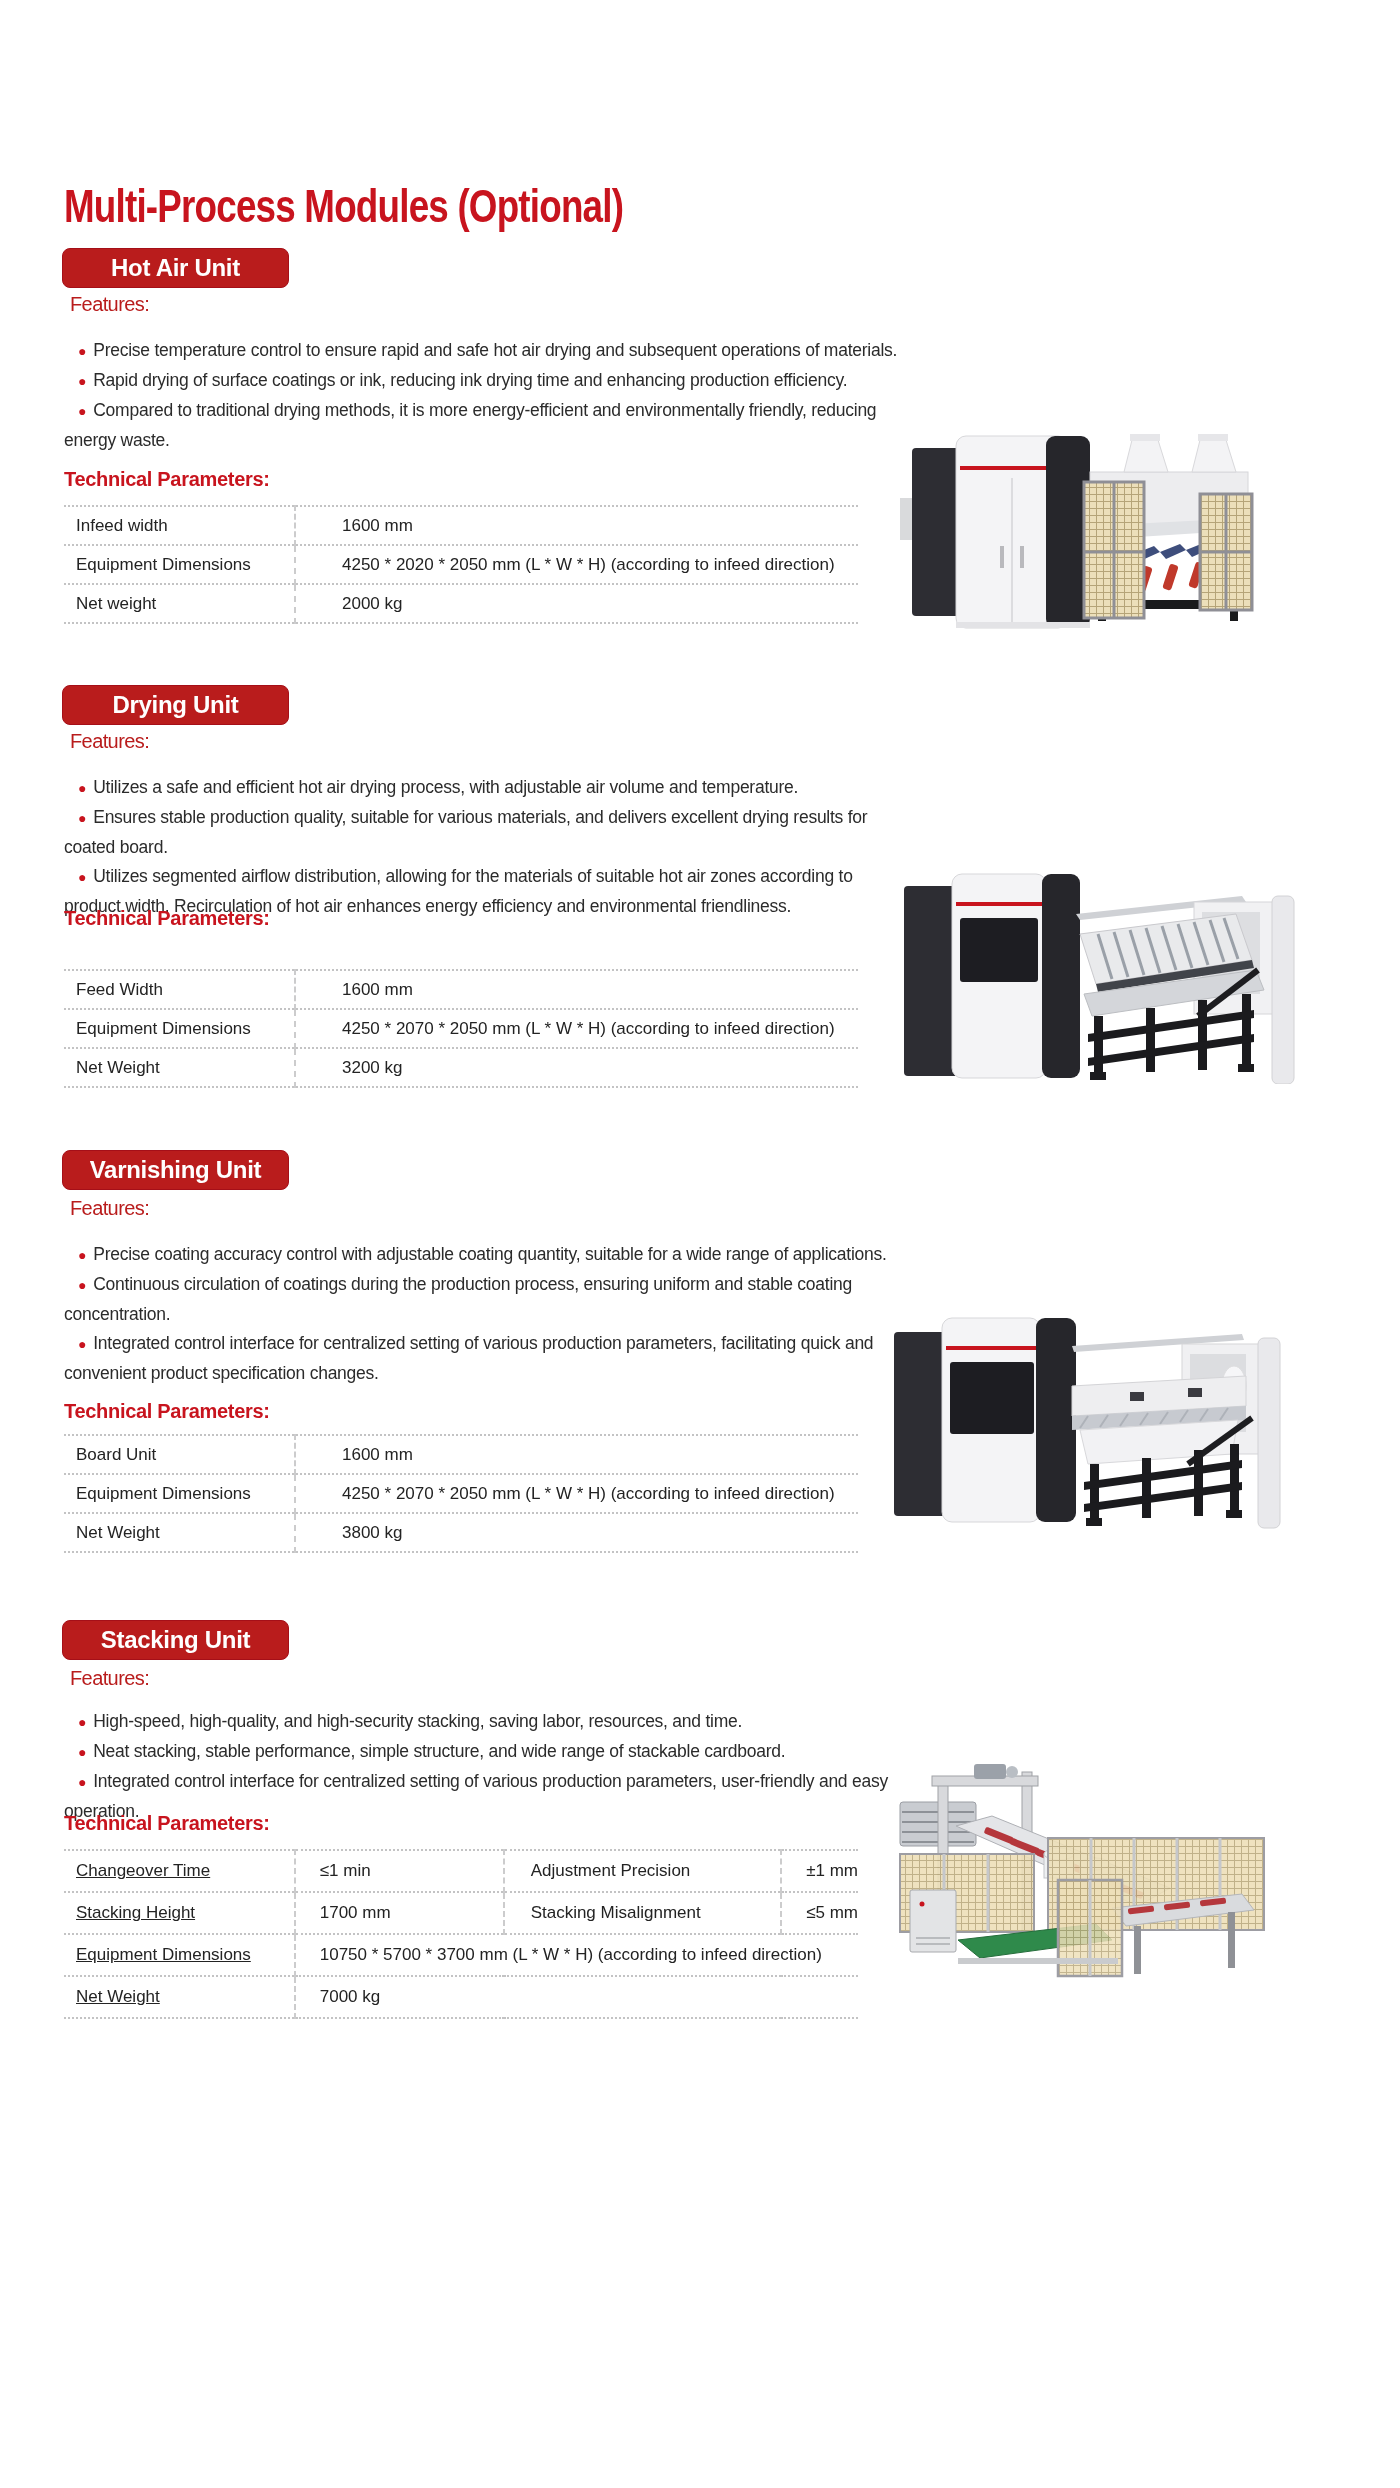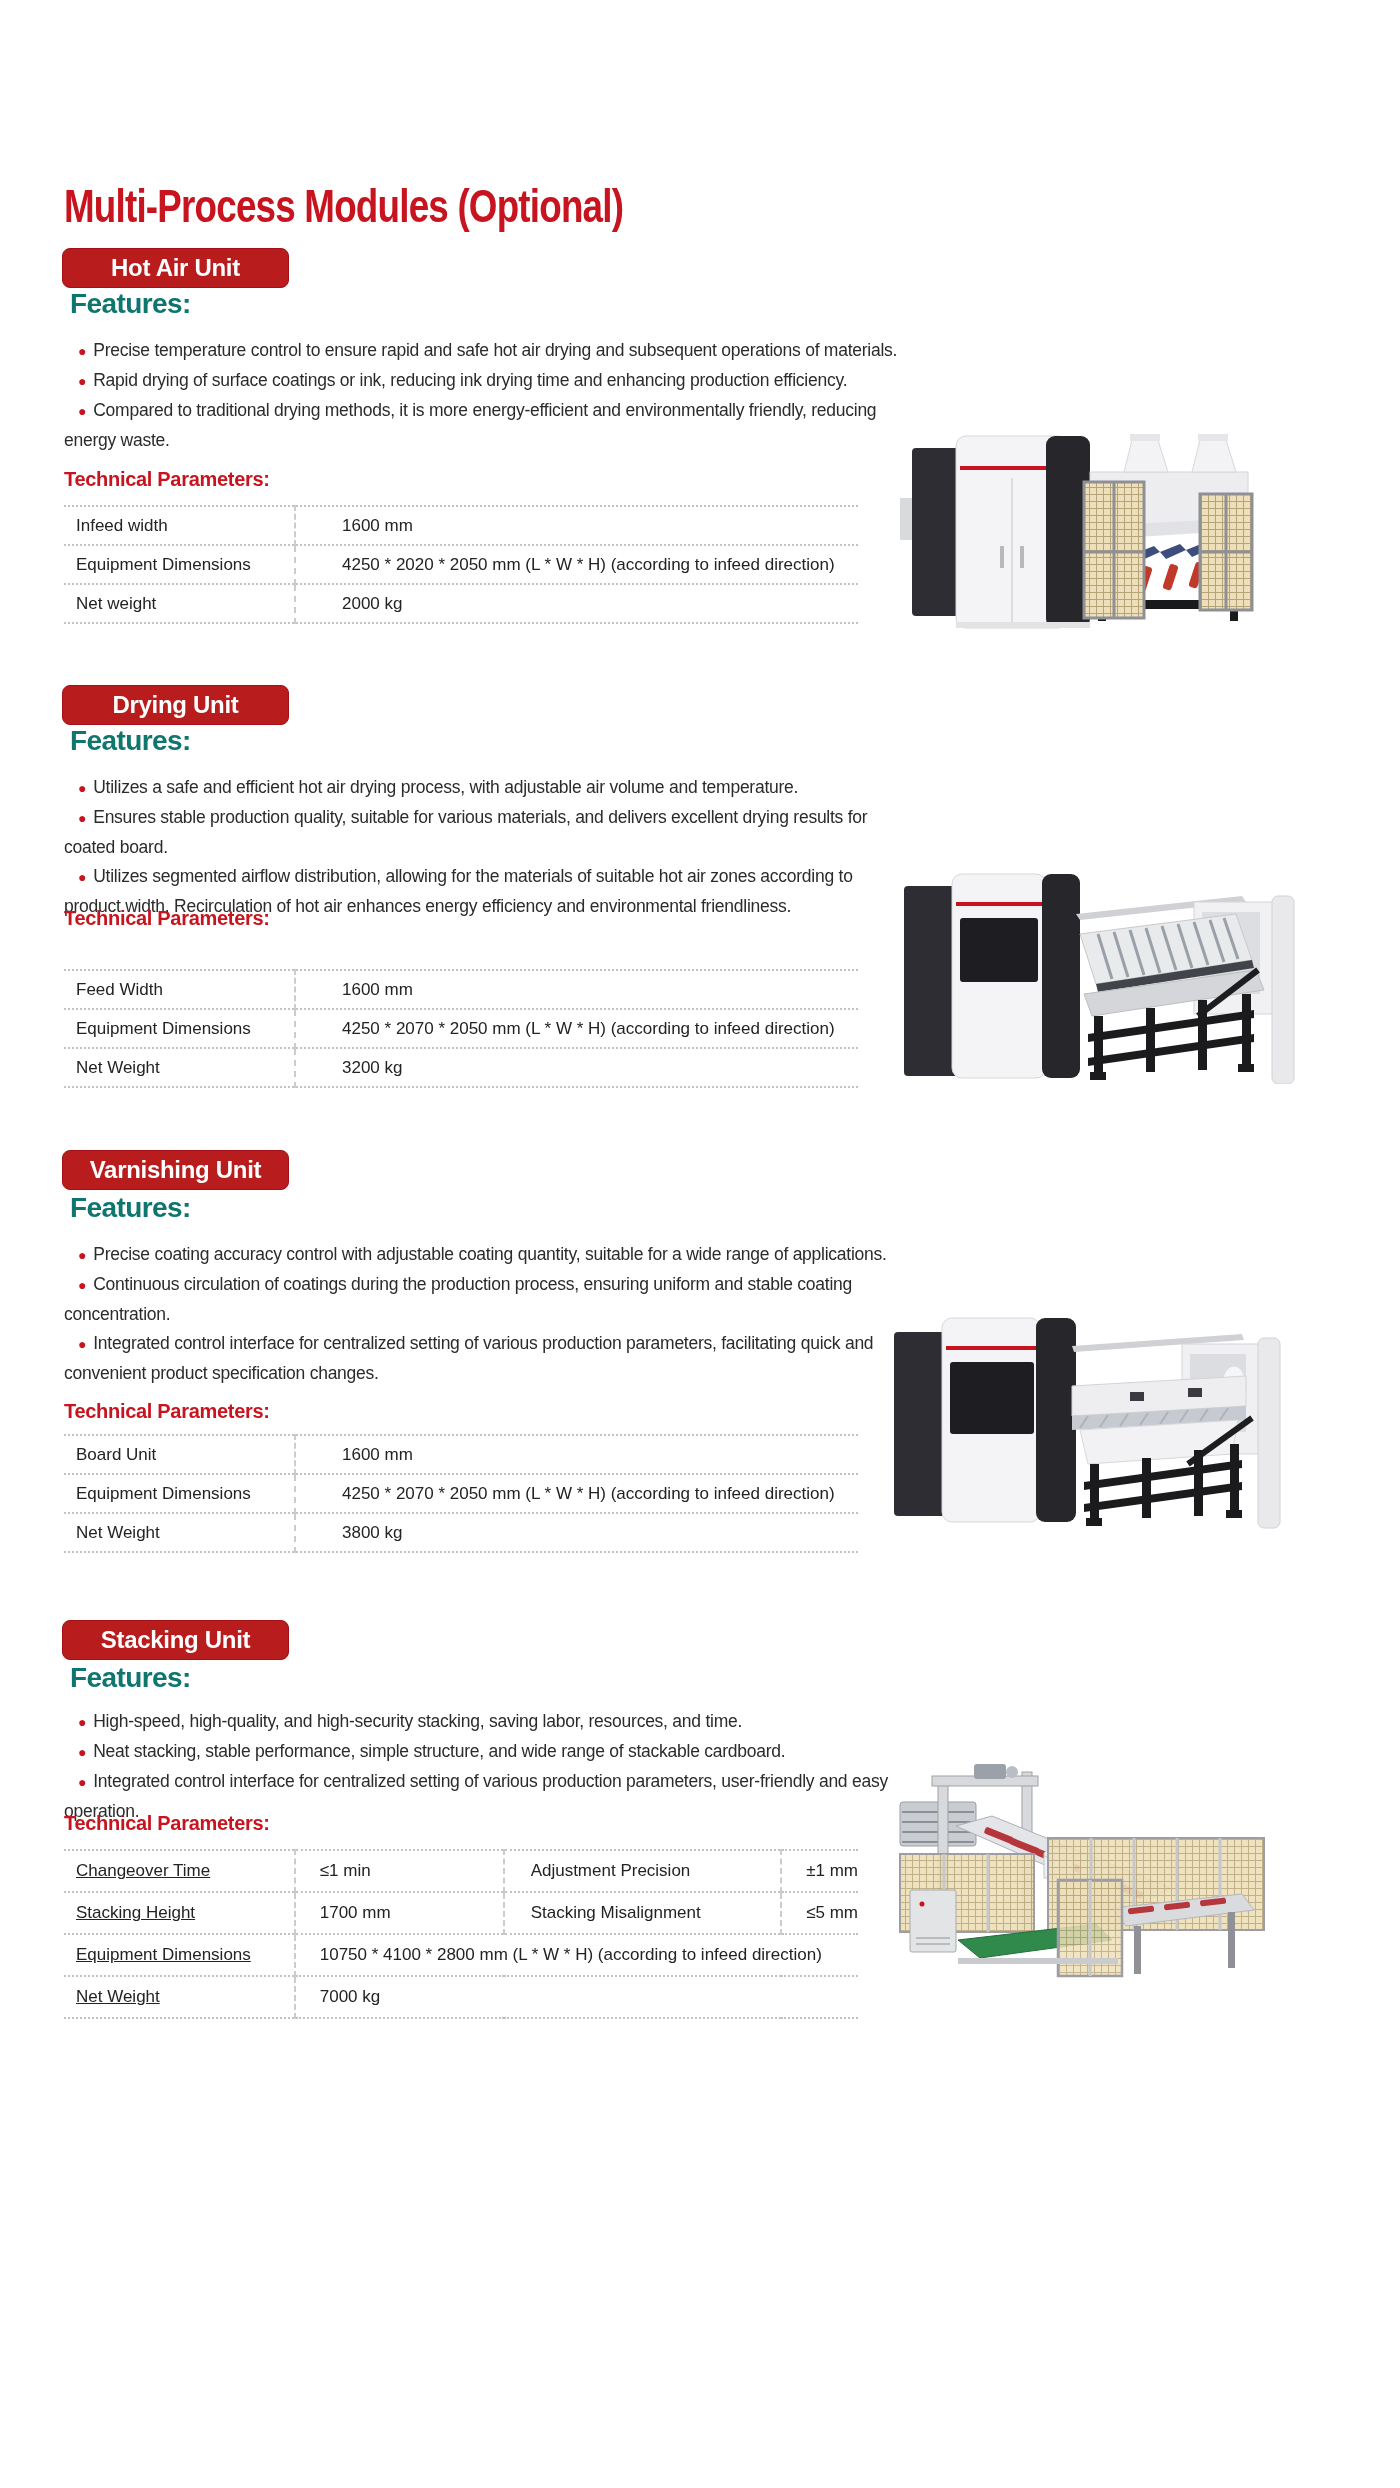--- a/index.html
+++ b/index.html
@@ -5,21 +5,21 @@
   html,body{margin:0;padding:0;background:#ffffff;}
   .page{position:relative;width:1400px;height:2488px;background:#ffffff;overflow:hidden;
         font-family:"Liberation Sans",sans-serif;border-radius:28px;}
   section{display:contents;}
   .abs{position:absolute;}
   .title{left:64px;top:148px;color:#C8141E;font-size:46px;font-weight:bold;
          letter-spacing:-1px;white-space:nowrap;transform:scaleX(.8);transform-origin:left top;}
   .badge{left:62px;width:225px;height:38px;background:#b91c1c;border:1px solid #a50f18;
          border-radius:8px;color:#ffffff;font-weight:bold;font-size:24px;text-align:center;
          line-height:38px;letter-spacing:-0.3px;}
-  .feat{left:70px;color:#0f766e;font-size:28px;font-weight:bold;letter-spacing:-0.6px;line-height:32px;}
+  .feat{left:70px;color:#b91c1c;font-size:20px;font-weight:normal;letter-spacing:-0.6px;line-height:32px;}
   .bullets{left:64px;width:846px;font-size:17.5px;line-height:29px;color:#2b2b2b;letter-spacing:-0.25px;margin-top:16px;}
   .bullet{margin:0;text-indent:14px;}
   .dot{color:#C8141E;margin-right:7px;font-size:14px;}
   .tech{left:64px;color:#C8141E;font-size:20px;font-weight:bold;letter-spacing:-0.3px;line-height:26px;}
   table.ptable{left:64px;width:794px;border-collapse:collapse;font-size:17px;color:#232323;
          border-bottom:2px dotted #c3c3c4;}
   table.ptable td{border-top:2px dotted #c3c3c4;height:37px;padding:0 0 0 12px;white-space:nowrap;}
   table.ptable td.lab{width:218px;}
   table.ptable td.val{border-left:2px dashed #cccccd;padding-left:46px;}
   table.t4 td{height:40px;}
@@ -238,21 +238,21 @@
         <td class="c4 vd">±1 mm</td>
       </tr>
       <tr>
         <td class="c1">Stacking Height</td>
         <td class="c2 vd">1700 mm</td>
         <td class="c3 vd">Stacking Misalignment</td>
         <td class="c4 vd">≤5 mm</td>
       </tr>
       <tr>
         <td class="c1">Equipment Dimensions</td>
-        <td class="c2 vd" colspan="3">10750 * 4100 * 2800 mm (L * W * H) (according to infeed direction)</td>
+        <td class="c2 vd" colspan="3">10750 * 5700 * 3700 mm (L * W * H) (according to infeed direction)</td>
       </tr>
       <tr>
         <td class="c1">Net Weight</td>
         <td class="c2 vd" colspan="3">7000 kg</td>
       </tr>
     </tbody>
       </table>
 
     <svg class="abs msvg" style="left:898px;top:1762px" width="388" height="228" viewBox="0 0 388 228">
       <defs>

